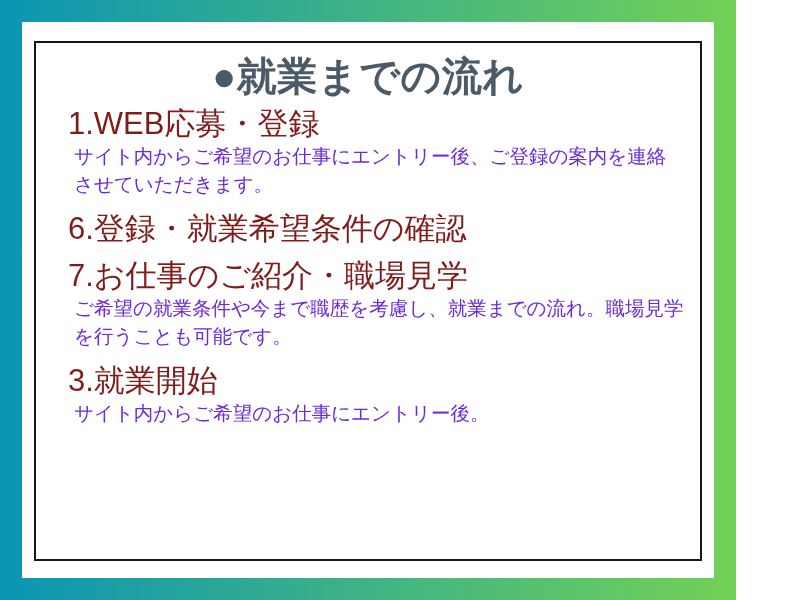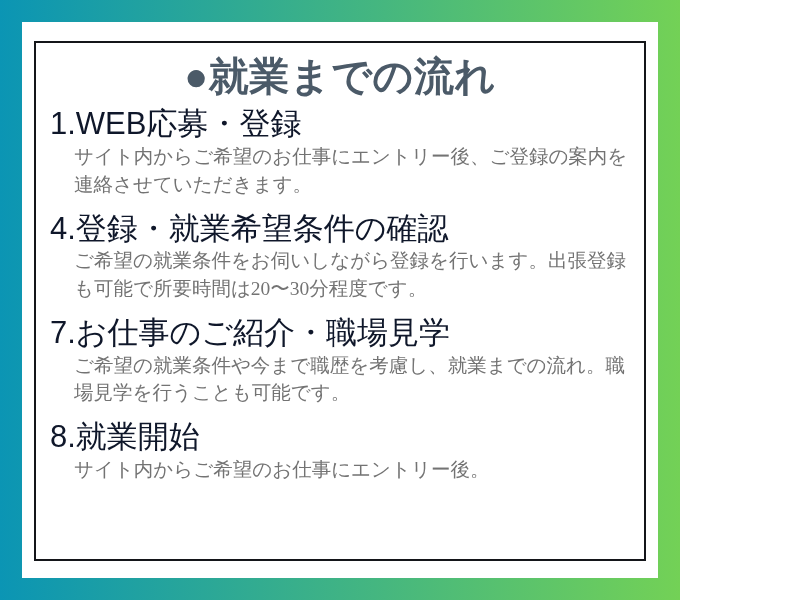--- a/index.html
+++ b/index.html
@@ -10,21 +10,21 @@
     width: 800px;
     height: 600px;
     overflow: hidden;
     font-family: "Liberation Sans", "DejaVu Sans", sans-serif;
     background: #ffffff;
   }
 
   
   #poster {
     position: relative;
-    width: 680px;
+    width: 736px;
     height: 600px;
     box-sizing: border-box;
     background: linear-gradient(90deg, #0b95b4 0%, #2aa79a 30%, #4fbc74 62%, #73d156 100%);
   }
 
   
   #plate {
     position: absolute;
     left: 22px;
     top: 22px;
@@ -75,32 +75,31 @@
     margin: 4px 0 6px 0;
     white-space: nowrap;
   }
 
   .step {
     margin: 0 0 8px 0;
   }
   .step-heading {
     font-size: 31px;
     line-height: 1.16;
-    color: #0f172a;
+    color: #7f1d1d;
     white-space: nowrap;
-    margin-left: 0;
+    margin-left: 18px;
   }
   .step-body {
     font-size: 19.5px;
     line-height: 1.42;
-    color: #737373;
+    color: #6d28d9;
     margin-left: 24px;
     margin-top: 1px;
     max-width: 690px;
-    font-family: Liberation Serif, serif;
   }
 
   .step-1 { margin-bottom: 12px; }
   .step-2 { margin-bottom: 12px; }
   .step-3 { margin-bottom: 12px; }
   .step-4 { margin-bottom: 0; }
 </style>
 </head>
 <body>
 
@@ -110,30 +109,29 @@
       <div id="content" style="color: rgb(75, 90, 104);">
 
         <div id="title">●就業までの流れ</div>
 
         <div class="step step-1">
           <div class="step-heading">1.WEB応募・登録</div>
           <div class="step-body">サイト内からご希望のお仕事にエントリー後、ご登録の案内を連絡させていただきます。</div>
         </div>
 
         <div class="step step-2">
-          <div class="step-heading">4.登録・就業希望条件の確認</div>
-          <div class="step-body">ご希望の就業条件をお伺いしながら登録を行います。出張登録も可能で所要時間は20〜30分程度です。</div>
+          <div class="step-heading">6.登録・就業希望条件の確認</div>
         </div>
 
         <div class="step step-3">
           <div class="step-heading">7.お仕事のご紹介・職場見学</div>
           <div class="step-body">ご希望の就業条件や今まで職歴を考慮し、就業までの流れ。職場見学を行うことも可能です。</div>
         </div>
 
         <div class="step step-4">
-          <div class="step-heading">8.就業開始</div>
+          <div class="step-heading">3.就業開始</div>
           <div class="step-body">サイト内からご希望のお仕事にエントリー後。</div>
         </div>
 
       </div>
     </div>
   </div>
 </div>
 
 </body></html>

